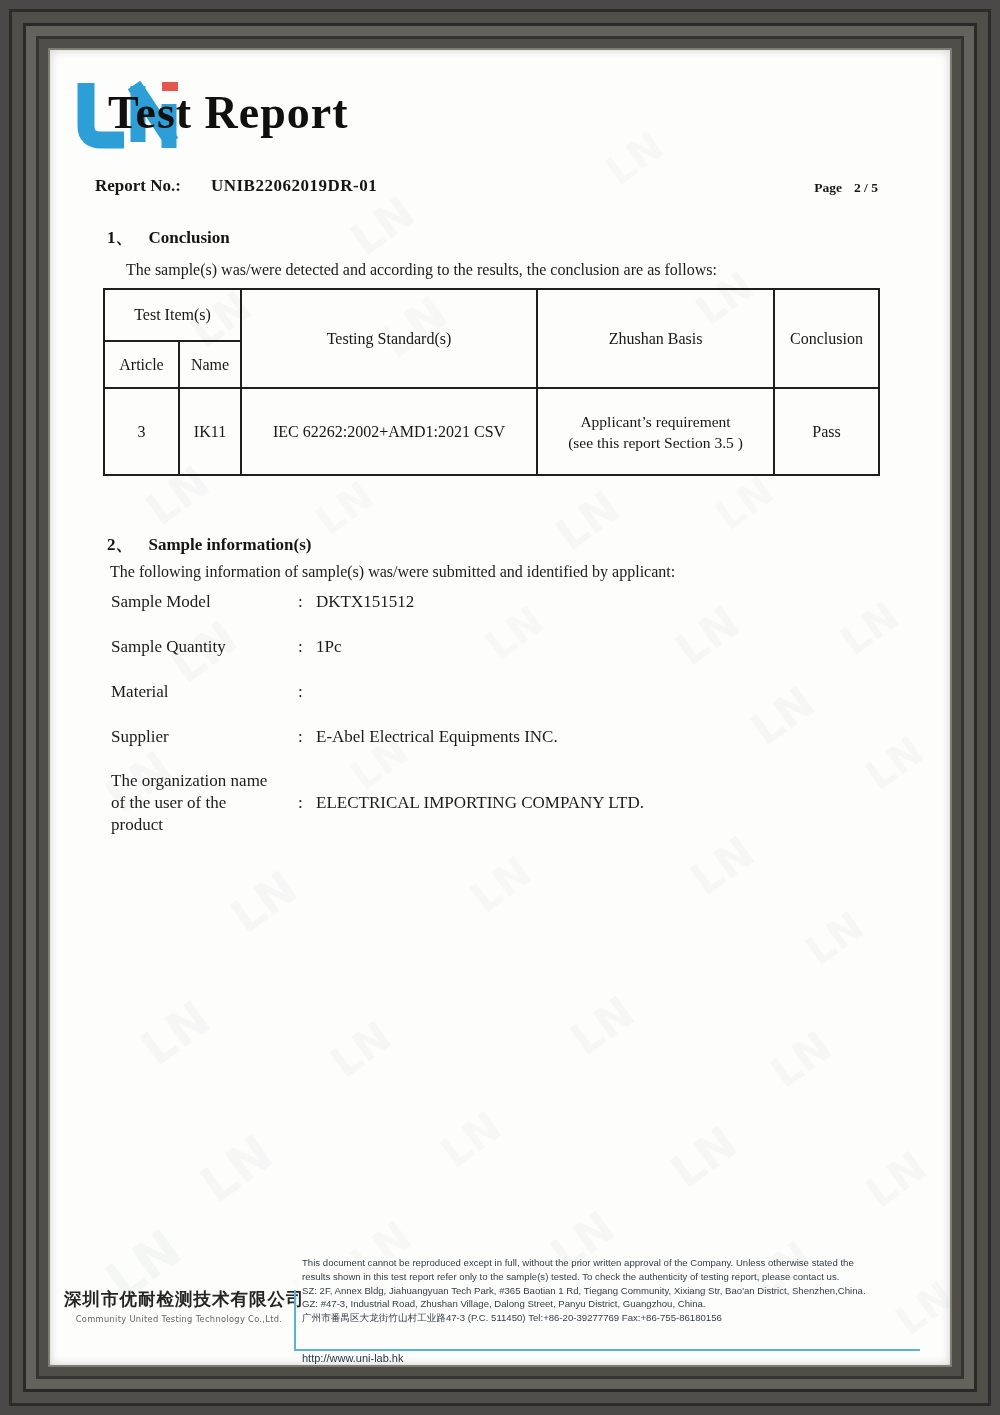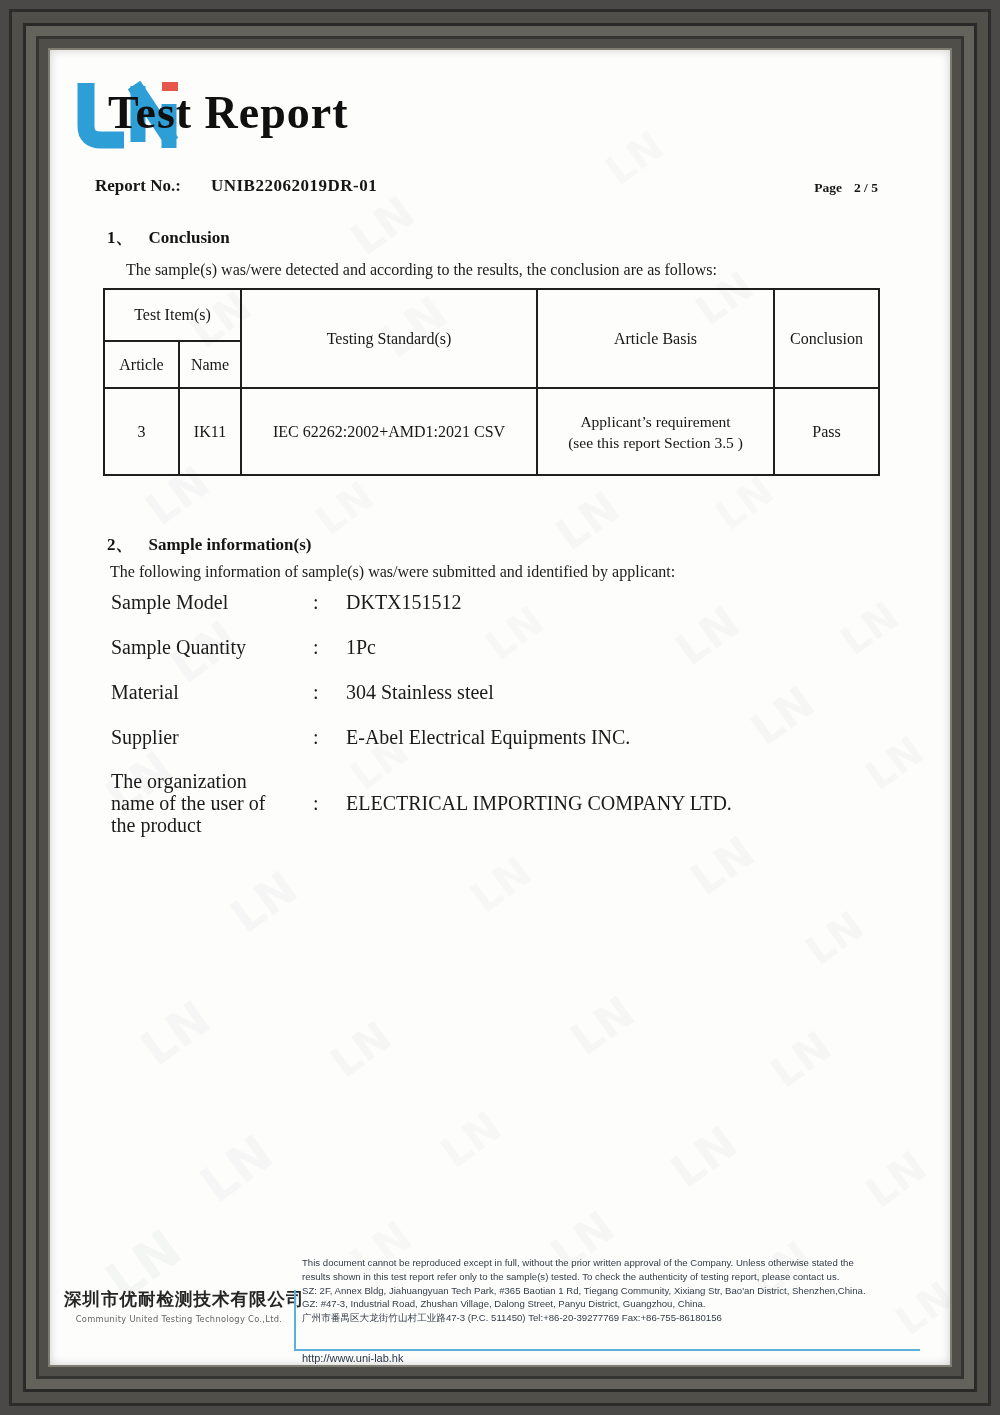--- a/index.html
+++ b/index.html
@@ -72,21 +72,21 @@
   }
   tr.hr1 td{height:46px;}
   tr.hr2 td{height:41px;margin-left:27px;}
   tr.dr td{height:81px;}
   .db-cell{font-size:15.5px;line-height:21px;margin-top:28px;}
 
   
   .h2{left:57px;top:483px;}
   .i2{left:60px;top:513px;}
   .info-rows{position:absolute;left:61px;top:540px;width:720px;}
-  .info-row{display:flex;align-items:center;margin-bottom:21px;font-size:20px;color:#1b1b1b;line-height:24px;gap:15px;}
+  .info-row{display:flex;align-items:center;margin-bottom:21px;font-size:17px;color:#1b1b1b;line-height:24px;}
   .info-row .lbl{width:187px;flex:0 0 187px;}
   .info-row .sep{width:18px;flex:0 0 18px;}
   .info-row .val{flex:1;}
   .info-row.tall .lbl{line-height:22px;width:170px;flex:0 0 170px;padding-right:17px;}
 
   
   .footer-company{
     position:absolute;left:14px;top:1237px;width:230px;text-align:center;
     font-family:"DejaVu Sans",sans-serif;
   }
@@ -181,21 +181,21 @@
                         <col style="width:75px">
                         <col style="width:62px">
                         <col style="width:296px">
                         <col style="width:237px">
                         <col style="width:105px">
                       </colgroup>
       <tbody>
                         <tr class="hr1">
         <td colspan="2">Test Item(s)</td>
         <td rowspan="2">Testing Standard(s)</td>
-        <td rowspan="2">Article Basis</td>
+        <td rowspan="2">Zhushan Basis</td>
         <td rowspan="2">Conclusion</td>
       </tr>
       <tr class="hr2">
         <td>Article</td>
         <td>Name</td>
       </tr>
       <tr class="dr">
         <td>3</td>
         <td>IK11</td>
         <td>IEC 62262:2002+AMD1:2021 CSV</td>
@@ -220,21 +220,20 @@
         <div class="val">DKTX151512</div>
       </div>
       <div class="info-row">
         <div class="lbl">Sample Quantity</div>
         <div class="sep">:</div>
         <div class="val">1Pc</div>
       </div>
       <div class="info-row">
         <div class="lbl">Material</div>
         <div class="sep">:</div>
-        <div class="val">304 Stainless steel</div>
       </div>
       <div class="info-row">
         <div class="lbl">Supplier</div>
         <div class="sep">:</div>
         <div class="val">E-Abel Electrical Equipments INC.</div>
       </div>
       <div class="info-row tall">
         <div class="lbl">The organization name of the user of the product</div>
         <div class="sep">:</div>
         <div class="val">ELECTRICAL IMPORTING COMPANY LTD.</div>

